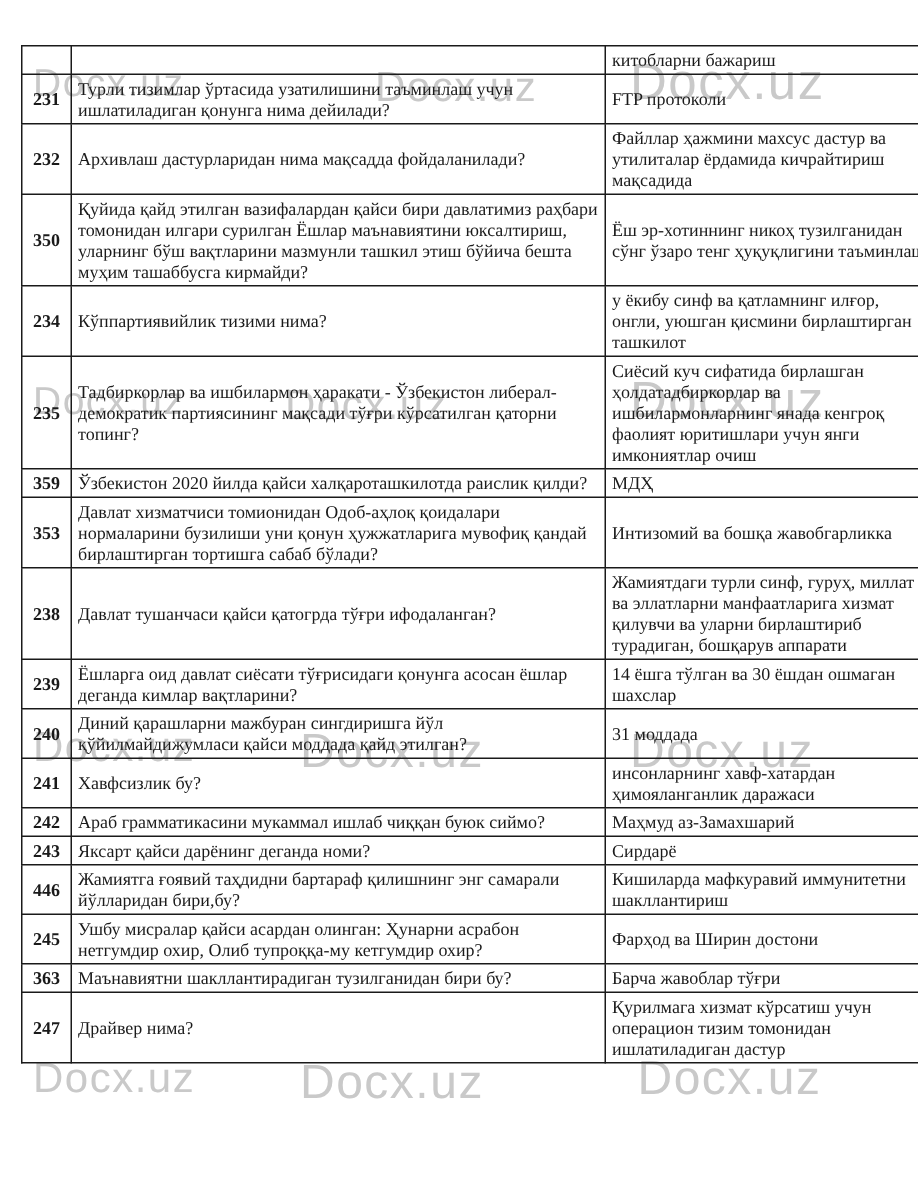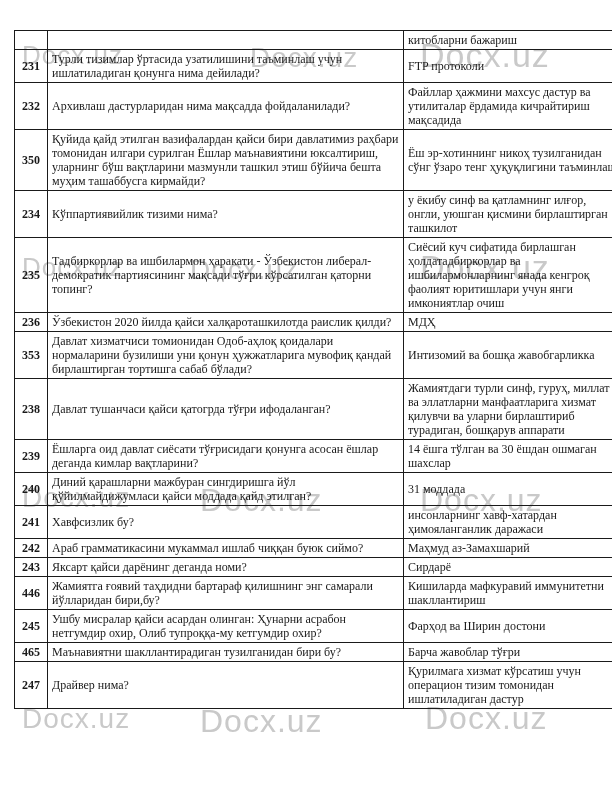--- a/index.html
+++ b/index.html
@@ -109,21 +109,21 @@
       <td class="a">у ёкибу синф ва қатламнинг илғор, онгли, уюшган қисмини бирлаштирган ташкилот</td>
     </tr>
 
     <tr>
       <td class="num">235</td>
       <td class="q">Тадбиркорлар ва ишбилармон ҳаракати - Ўзбекистон либерал-демократик партиясининг мақсади тўғри кўрсатилган қаторни топинг?</td>
       <td class="a">Сиёсий куч сифатида бирлашган ҳолдатадбиркорлар ва ишбилармонларнинг янада кенгроқ фаолият юритишлари учун янги имкониятлар очиш</td>
     </tr>
 
     <tr>
-      <td class="num">236</td>
+      <td class="num">359</td>
       <td class="q">Ўзбекистон 2020 йилда қайси халқароташкилотда раислик қилди?</td>
       <td class="a">МДҲ</td>
     </tr>
 
     <tr>
       <td class="num">353</td>
       <td class="q">Давлат хизматчиси томионидан Одоб-аҳлоқ қоидалари нормаларини бузилиши уни қонун ҳужжатларига мувофиқ қандай бирлаштирган тортишга сабаб бўлади?</td>
       <td class="a">Интизомий ва бошқа жавобгарликка</td>
     </tr>
 
@@ -169,21 +169,21 @@
       <td class="a">Кишиларда мафкуравий иммунитетни шакллантириш</td>
     </tr>
 
     <tr>
       <td class="num">245</td>
       <td class="q">Ушбу мисралар қайси асардан олинган: Ҳунарни асрабон нетгумдир охир, Олиб тупроққа-му кетгумдир охир?</td>
       <td class="a">Фарҳод ва Ширин достони</td>
     </tr>
 
     <tr>
-      <td class="num">465</td>
+      <td class="num">363</td>
       <td class="q">Маънавиятни шакллантирадиган тузилганидан бири бу?</td>
       <td class="a">Барча жавоблар тўғри</td>
     </tr>
 
     <tr>
       <td class="num">247</td>
       <td class="q">Драйвер нима?</td>
       <td class="a">Қурилмага хизмат кўрсатиш учун операцион тизим томонидан ишлатиладиган дастур</td>
     </tr>
   </tbody>

